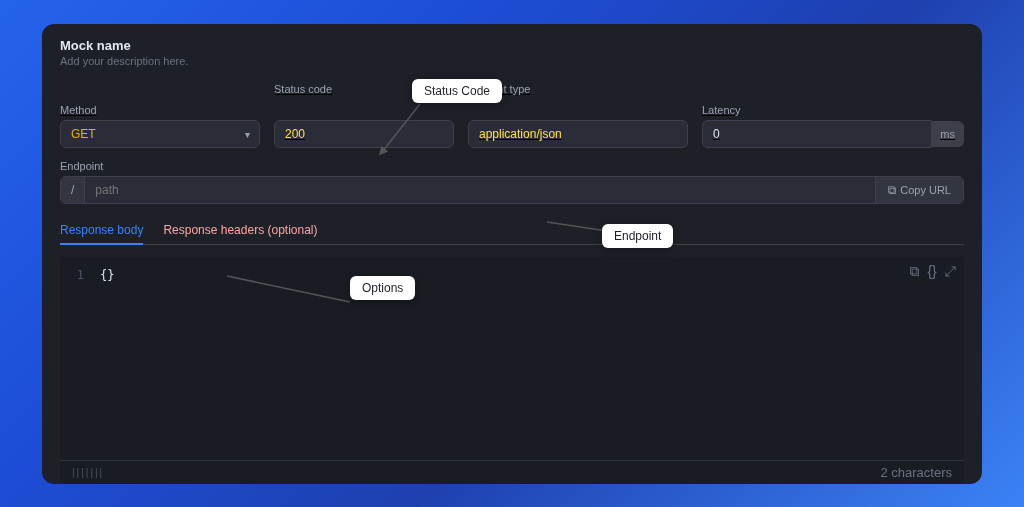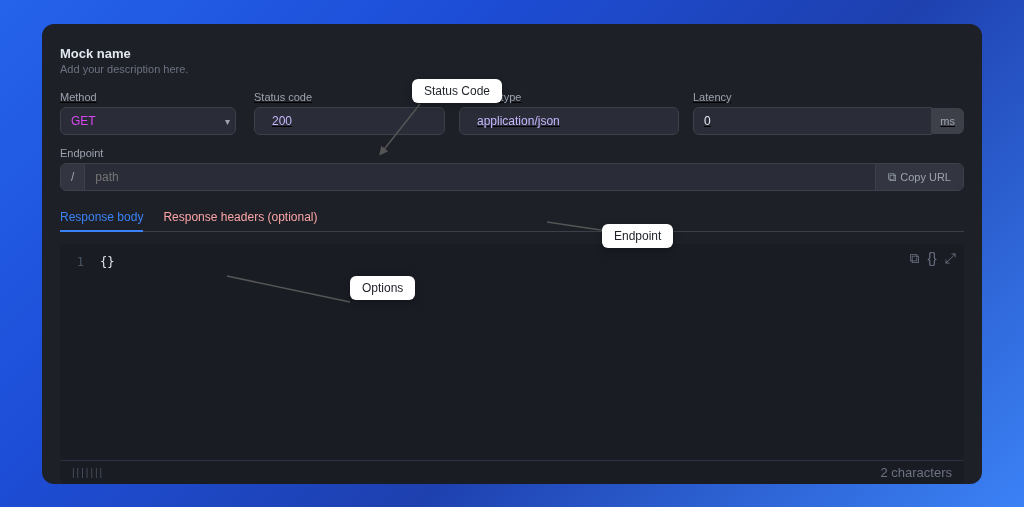--- a/index.html
+++ b/index.html
@@ -17,21 +17,21 @@
       width: 940px;
       height: 460px;
       background: #1e2028;
       border-radius: 12px;
       display: flex;
       flex-direction: column;
       overflow: hidden;
       position: relative;
     }
     .window-header {
-      padding: 22px 18px 6px;
+      padding: 14px 18px 6px;
     }
     .window-title {
       font-size: 13px;
       font-weight: 600;
       color: #e2e8f0;
     }
     .window-desc {
       font-size: 11px;
       color: #6b7280;
       margin-top: 2px;
@@ -56,32 +56,33 @@
       text-decoration: underline;
     }
     .field-label {
       font-size: 11px;
       color: #9ca3af;
     }
     .field-input {
       background: #2a2d38;
       border: 1px solid #3d4048;
       border-radius: 6px;
-      color: #c4b5fd;
-      font-size: 12px;
-      padding: 6px 17px;
+      color: #fde047;
+      font-size: 12px;
+      padding: 6px 10px;
       outline: none;
+      margin-top: 21px;
     }
     .method-group { flex: 0 0 180px; }
     .method-select {
-      width: 176px;
+      width: 200px;
       background: #2a2d38;
       border: 1px solid #3d4048;
       border-radius: 6px;
-      color: #d946ef;
+      color: #eab308;
       font-size: 12px;
       padding: 6px 10px;
       appearance: none;
       cursor: pointer;
       outline: none;
     }
     .select-wrapper {
       position: relative;
     }
     .select-wrapper::after {

